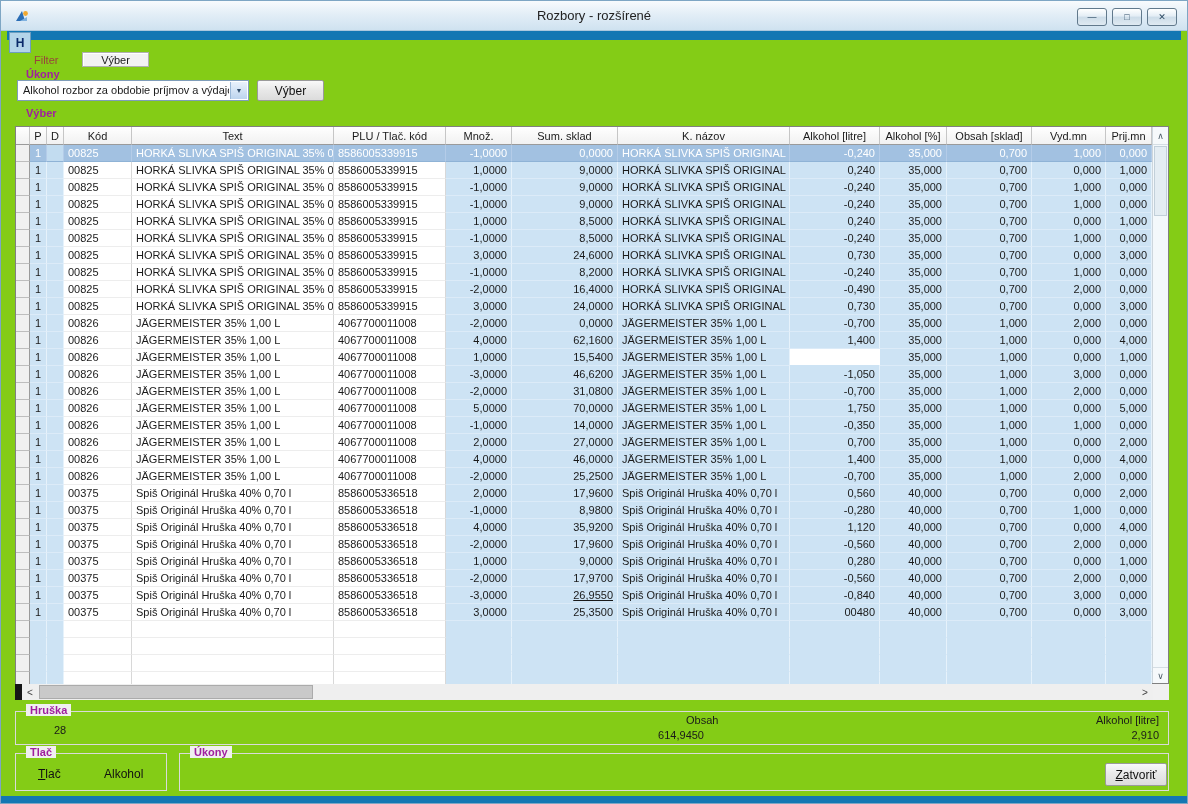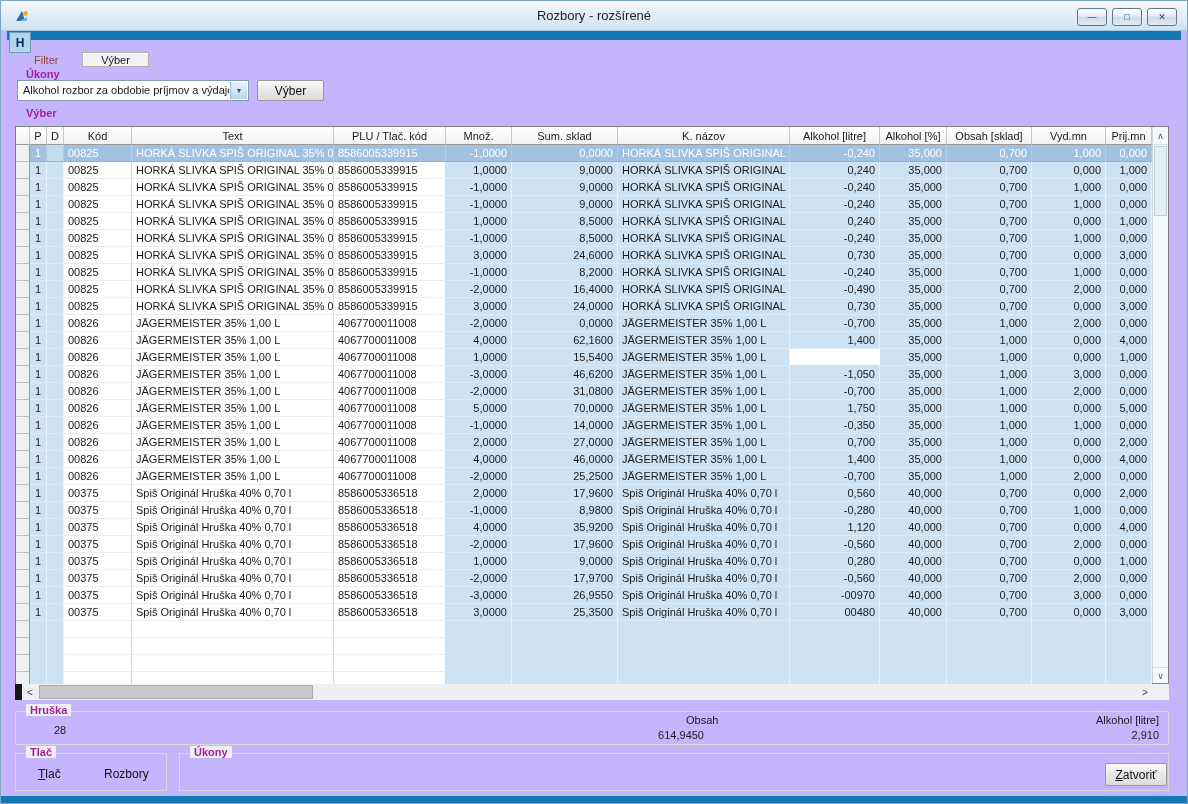--- a/index.html
+++ b/index.html
@@ -1,19 +1,19 @@
 <!DOCTYPE html>
 <html><head>
 <meta charset="utf-8">
 <style>
   html,body{margin:0;padding:0;background:#555;}
   *{box-sizing:border-box;}
   .window{
     position:relative;width:1188px;height:804px;margin:0 auto;
-    background:#c4b5fd;border:1px solid #7ea6c4;overflow:hidden;
+    background:#84cc16;border:1px solid #7ea6c4;overflow:hidden;
     font-family:"Liberation Sans","DejaVu Sans",sans-serif;font-size:11px;color:#1a1a1a;
   }
   
   .titlebar{position:absolute;left:0;top:0;right:0;height:30px;
     background:linear-gradient(#f8fbfd,#e3eef7 45%,#cfe2f0);border-bottom:1px solid #aac8de;}
   .app-icon{position:absolute;left:13px;top:7px;width:16px;height:16px;}
   .title-text{position:absolute;left:0;right:0;top:7px;text-align:center;font-size:13px;color:#222;}
   .win-controls{position:absolute;right:10px;top:7px;display:flex;gap:5px;}
   .win-btn{width:30px;height:18px;border:1px solid #61798c;border-radius:3px;
     background:linear-gradient(#ffffff,#e3edf5 45%,#ccdce8 50%,#dfeaf2);
@@ -565,23 +565,23 @@
           <div class="cell c-blue a-r" style="width: 46px;">0,000</div>
         </div>
         <div class="grow">
           <div class="cell c-rowhdr a-c" style="width: 14px;"></div>
           <div class="cell c-blue a-c" style="width: 17px;">1</div>
           <div class="cell c-blue a-c c-d" style="width: 17px;"></div>
           <div class="cell c-white a-l" style="width: 68px;">00375</div>
           <div class="cell c-white a-l" style="width: 202px;">Spiš Originál Hruška 40% 0,70 l</div>
           <div class="cell c-white a-l" style="width: 112px;">8586005336518</div>
           <div class="cell c-blue a-r" style="width: 66px;">-3,0000</div>
-          <div class="cell c-blue a-r" style="width: 106px;">26,9550</div>
+          <div class="cell c-blue a-r" style="width: 106px; text-decoration: underline;">26,9550</div>
           <div class="cell c-blue a-l" style="width: 172px;">Spiš Originál Hruška 40% 0,70 l</div>
-          <div class="cell c-blue a-r" style="width: 90px;">-00970</div>
+          <div class="cell c-blue a-r" style="width: 90px;">-0,840</div>
           <div class="cell c-blue a-r" style="width: 67px;">40,000</div>
           <div class="cell c-blue a-r" style="width: 85px;">0,700</div>
           <div class="cell c-blue a-r" style="width: 74px;">3,000</div>
           <div class="cell c-blue a-r" style="width: 46px;">0,000</div>
         </div>
         <div class="grow">
           <div class="cell c-rowhdr a-c" style="width: 14px;"></div>
           <div class="cell c-blue a-c" style="width: 17px;">1</div>
           <div class="cell c-blue a-c c-d" style="width: 17px;"></div>
           <div class="cell c-white a-l" style="width: 68px;">00375</div>
@@ -681,21 +681,21 @@
     <div class="sum-item count-val">28</div>
     <div class="sum-item sklad-label">Obsah</div>
     <div class="sum-item sklad-val">614,9450</div>
     <div class="sum-item alk-label">Alkohol [litre]</div>
     <div class="sum-item alk-val">2,910</div>
   </div>
 
   <div class="groupbox box-tlac">
     <div class="gb-label">Tlač</div>
     <div class="flat-btn tlac-btn"><u>T</u>lač</div>
-    <div class="flat-btn export-btn">Rozbory</div>
+    <div class="flat-btn export-btn">Alkohol</div>
   </div>
   <div class="groupbox box-ukony">
     <div class="gb-label">Úkony</div>
   </div>
   <div class="btn zatvorit-btn"><u>Z</u>atvoriť</div>
 
   <div class="bottom-band"></div>
 </div>
 
 </body></html>

